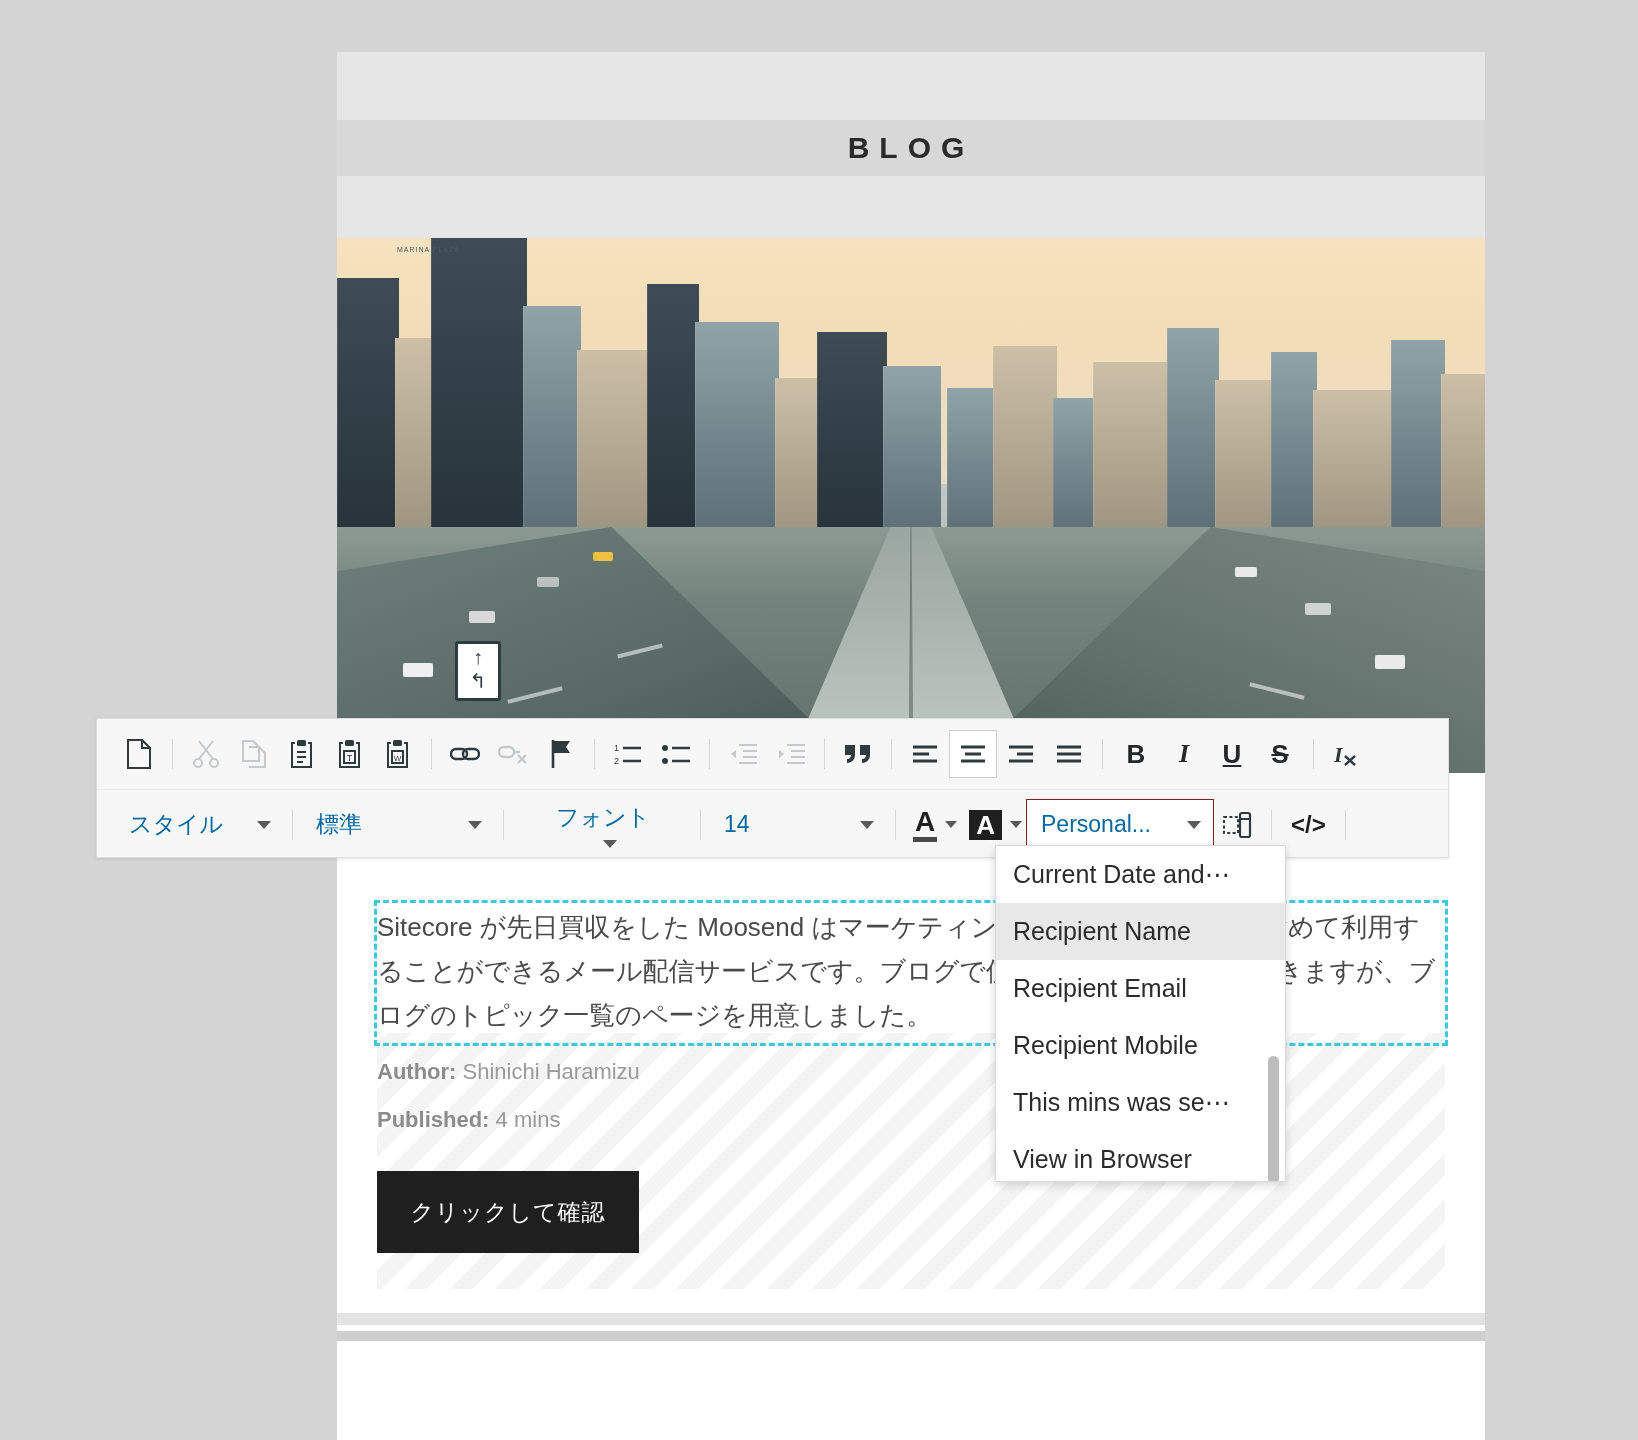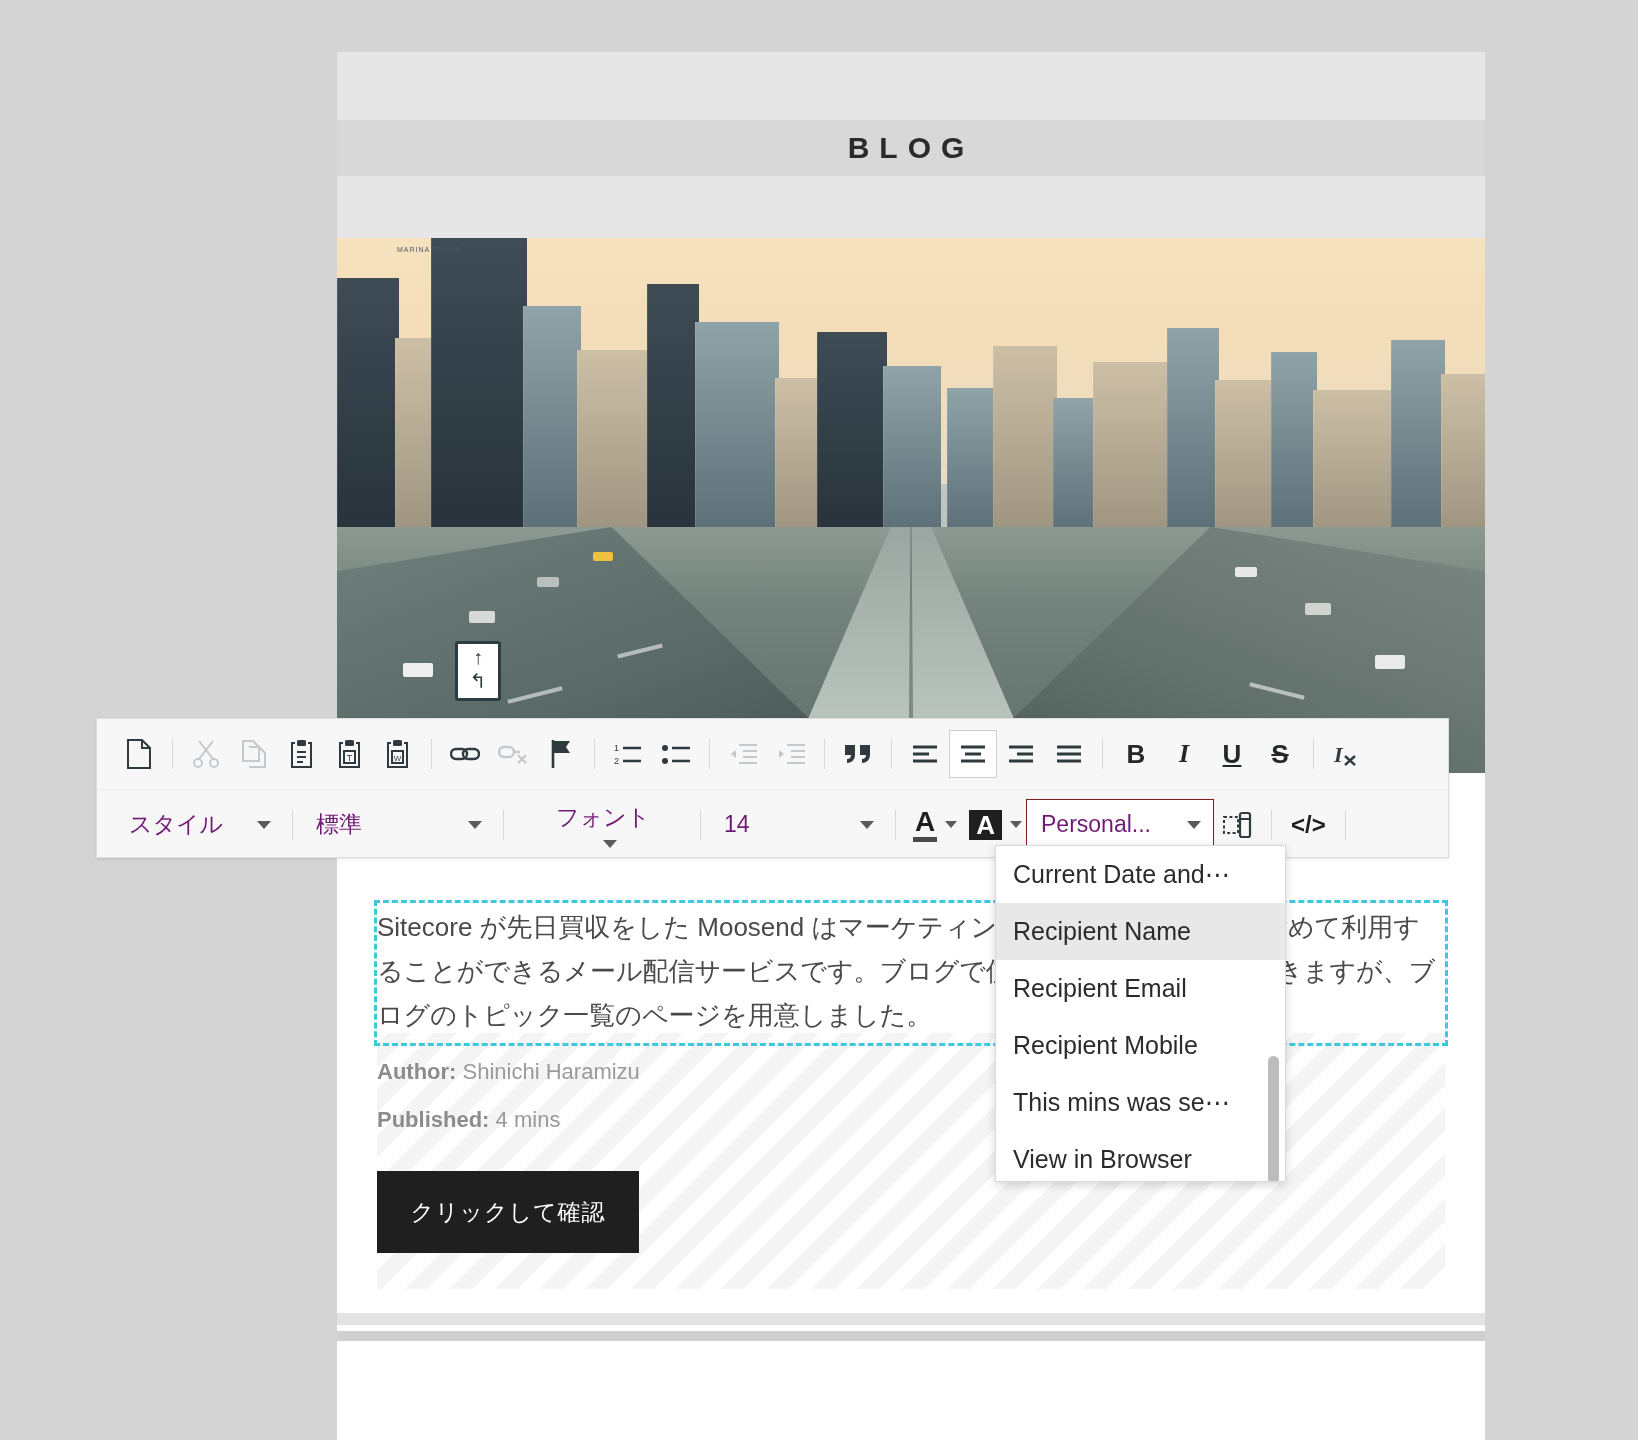--- a/index.html
+++ b/index.html
@@ -200,21 +200,21 @@
     width:48px; text-align:center; user-select:none;
   }
   .tb-text.ital { font-style: italic; font-family:"Liberation Serif", serif;}
   .tb-text.und { text-decoration: underline; }
   .tb-text.strk { text-decoration: line-through; }
 
   
   .dd {
     display:flex; align-items:center; justify-content:space-between;
     height: 46px; padding: 0 12px 0 14px;
-    font-size: 23px; color:#701a75; cursor:pointer;
+    font-size: 23px; color:#0369a1; cursor:pointer;
     user-select:none;
   }
   .dd .caret {
     width:0; height:0; margin-left:14px;
     border-left:7px solid transparent;
     border-right:7px solid transparent;
     border-top:8px solid #5a5a5a;
   }
   .dd-style { width: 168px; }
   .dd-format { width: 192px; }

